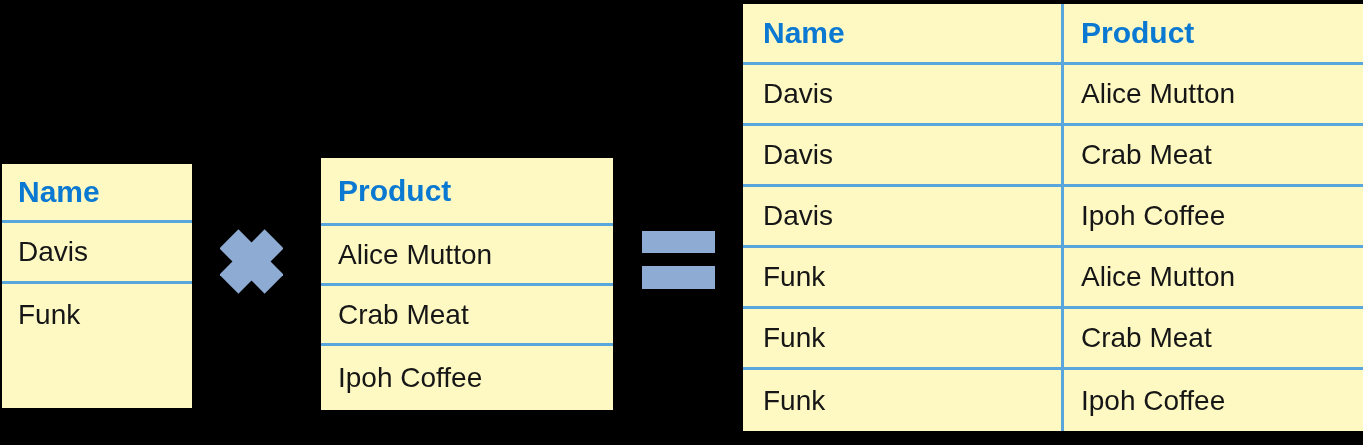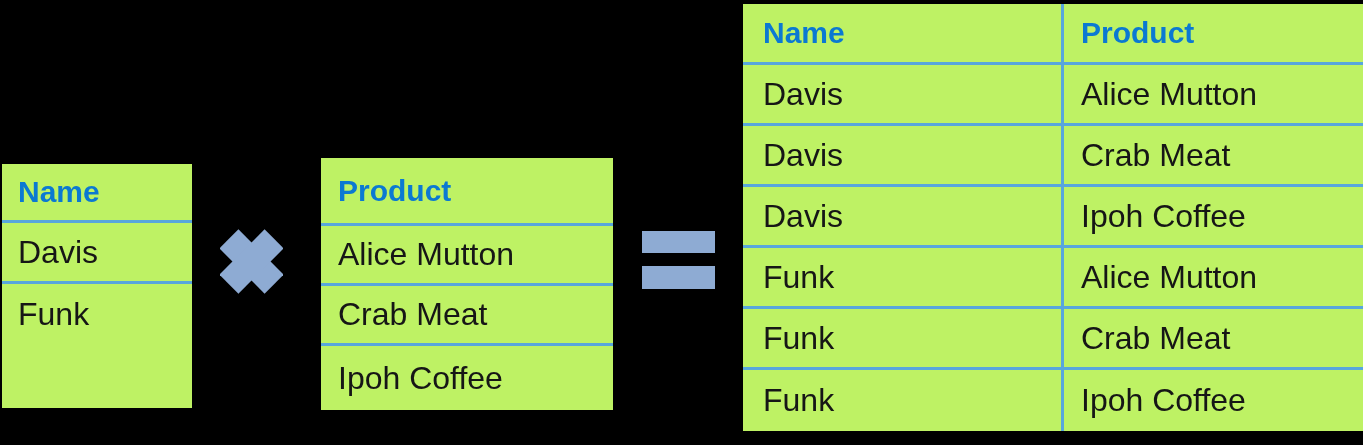--- a/index.html
+++ b/index.html
@@ -6,37 +6,37 @@
   .canvas {
     position: relative;
     width: 1363px;
     height: 445px;
     background: #000000;
     font-family: "Liberation Sans", sans-serif;
     overflow: hidden;
   }
   .panel {
     position: absolute;
-    background: #bef264;
+    background: #fef9c3;
     box-sizing: border-box;
   }
   .hdr {
     display: flex;
     align-items: center;
     box-sizing: border-box;
     font-weight: bold;
     font-size: 30px;
     color: #0b79d2;
     border-bottom: 3px solid #58a6dc;
   }
   .cell {
     display: flex;
     align-items: center;
     box-sizing: border-box;
-    font-size: 32px;
+    font-size: 28px;
     color: #161616;
     white-space: nowrap;
   }
   
   .name-table { left: 2px; top: 164px; width: 190px; height: 244px; }
   .name-table .hdr  { height: 59px; padding-left: 16px; }
   .name-table .cell { height: 61px; padding-left: 16px; }
   .name-table .cell.mid { border-bottom: 3px solid #58a6dc; }
   
   .op-cross { position: absolute; left: 220px; top: 228px; width: 63px; height: 67px; }

